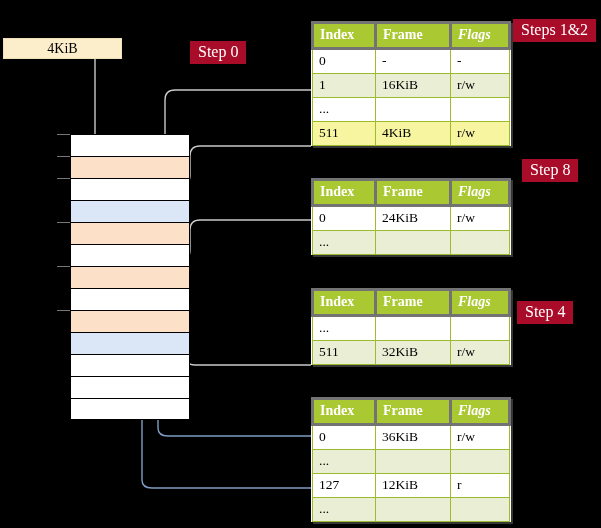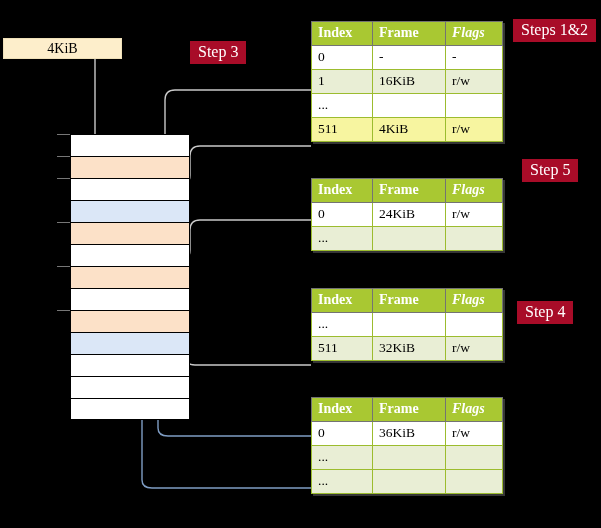--- a/index.html
+++ b/index.html
@@ -82,21 +82,21 @@
     background: #ffffff;
     font-size: 13.5px;
     box-shadow: 2px 2px 0 rgba(120,120,120,0.45);
   }
   .ptable th {
     background: #a9c832;
     color: #ffffff;
     font-weight: bold;
     text-align: left;
     padding: 3px 6px 4px 6px;
-    border: 1px solid #737373;
+    border: 3px solid #737373;
     font-size: 14px;
   }
   .ptable td {
     padding: 3px 6px 4px 6px;
     border: 1px solid #9cbc2e;
     background: #ffffff;
     color: #000;
     height: 15px;
   }
   .ptable tr.alt td { background: #e9eed5; }
@@ -151,23 +151,23 @@
     <path d="M 311 436 L 168 436 q -10 0 -10 -8 L 158 338" fill="none" stroke="#7f9dc4" stroke-width="1.4" marker-end="url(#arrow-blue)"></path>
   </g>
 
   <g>
     <path d="M 311 488 L 152 488 q -10 0 -10 -8 L 142 216" fill="none" stroke="#7f9dc4" stroke-width="1.4" marker-end="url(#arrow-blue)"></path>
   </g>
 </svg>
 
 <div class="vaddr-label">4KiB</div>
 
-<div class="step-badge" style="left:190px; top:41px;">Step 3</div>
+<div class="step-badge" style="left:190px; top:41px;">Step 0</div>
 <div class="step-badge" style="left:513px; top:19px;">Steps 1&amp;2</div>
-<div class="step-badge" style="left:522px; top:159px;">Step 5</div>
+<div class="step-badge" style="left:522px; top:159px;">Step 8</div>
 <div class="step-badge" style="left:517px; top:266px;margin-top:35px;">Step 4</div>
 
 <div id="mem-column">
     <div class="mem-cell" style="top: 0px;"></div>
     <div class="mem-cell peach" style="top: 22px;"></div>
     <div class="mem-cell" style="top: 44px;"></div>
     <div class="mem-cell blue" style="top: 66px;"></div>
     <div class="mem-cell peach" style="top: 88px;"></div>
     <div class="mem-cell" style="top: 110px;"></div>
     <div class="mem-cell peach" style="top: 132px;"></div>
@@ -267,20 +267,25 @@
       <tr>
         <td class="c-index">0</td>
         <td class="c-frame">36KiB</td>
         <td class="c-flags">r/w</td>
       </tr>
       <tr class="alt">
         <td class="c-index">...</td>
         <td class="c-frame"></td>
         <td class="c-flags"></td>
       </tr>
+      <tr>
+        <td class="c-index">127</td>
+        <td class="c-frame">12KiB</td>
+        <td class="c-flags">r</td>
+      </tr>
       <tr class="alt">
         <td class="c-index">...</td>
         <td class="c-frame"></td>
         <td class="c-flags"></td>
       </tr>
     </tbody>
 </table>
 
 <div class="mem-tick" style="top: 134px;"></div>
 <div class="mem-tick" style="top: 156px;"></div>

